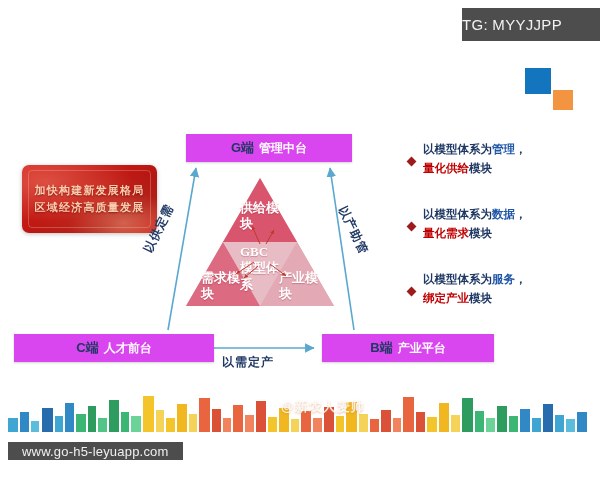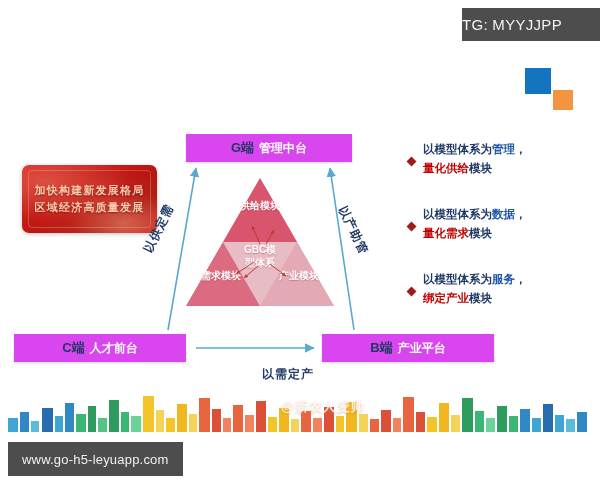--- a/index.html
+++ b/index.html
@@ -127,21 +127,21 @@
     font-weight: bold;
     font-size: 13px;
     margin-right: 5px;
   }
   .node .name {
     color: #ffffff;
     font-weight: bold;
     font-size: 12px;
   }
   #node-g { left: 186px; top: 134px; width: 166px; height: 28px; }
-  #node-c { left: 14px;  top: 334px; width: 172px; height: 28px; }
+  #node-c { left: 14px;  top: 334px; width: 200px; height: 28px; }
   #node-b { left: 322px; top: 334px; width: 172px; height: 28px; }
 
   
   .svg-layer {
     position: absolute;
     left: 0; top: 0;
     width: 600px; height: 480px;
     pointer-events: none;
   }
 
@@ -159,46 +159,45 @@
     transform-origin: center;
     letter-spacing: 1px;
   }
   #label-right {
     left: 327px; top: 222px;
     transform: rotate(64deg);
     transform-origin: center;
     letter-spacing: 1px;
   }
   #label-bottom {
-    left: 222px; top: 366px;
+    left: 222px; top: 354px;
     letter-spacing: 1px;
-    margin-left: 40px;
   }
 
   
   .tri-wrap {
     position: absolute;
     left: 186px;
     top: 178px;
     width: 148px;
     height: 145px;
   }
   .tri {
     position: absolute;
     width: 0; height: 0;
   }
   .tri-lbl {
     position: absolute;
     color: #ffffff;
-    font-size: 10px;
+    font-size: 13px;
     font-weight: bold;
     line-height: 1.25;
-    text-align: center;
     width: 40px;
     text-shadow: 0 1px 1px rgba(140,30,50,0.35);
+    font-family: Liberation Serif, serif;
   }
 
   
   .bullets {
     position: absolute;
     left: 408px;
     top: 140px;
     width: 186px;
   }
   .bullet-row {
@@ -243,21 +242,21 @@
     letter-spacing: 1px;
     white-space: nowrap;
     margin-left: 35px;
   }
 
   
   .url-banner {
     position: absolute;
     left: 8px;
     top: 442px;
-    height: 34px;
+    height: 18px;
     padding: 0 14px;
     background: #4d4d4d;
     color: #f0f0f0;
     font-size: 13px;
     display: flex;
     align-items: center;
     letter-spacing: 0.2px;
   }
 </style>
 </head>

